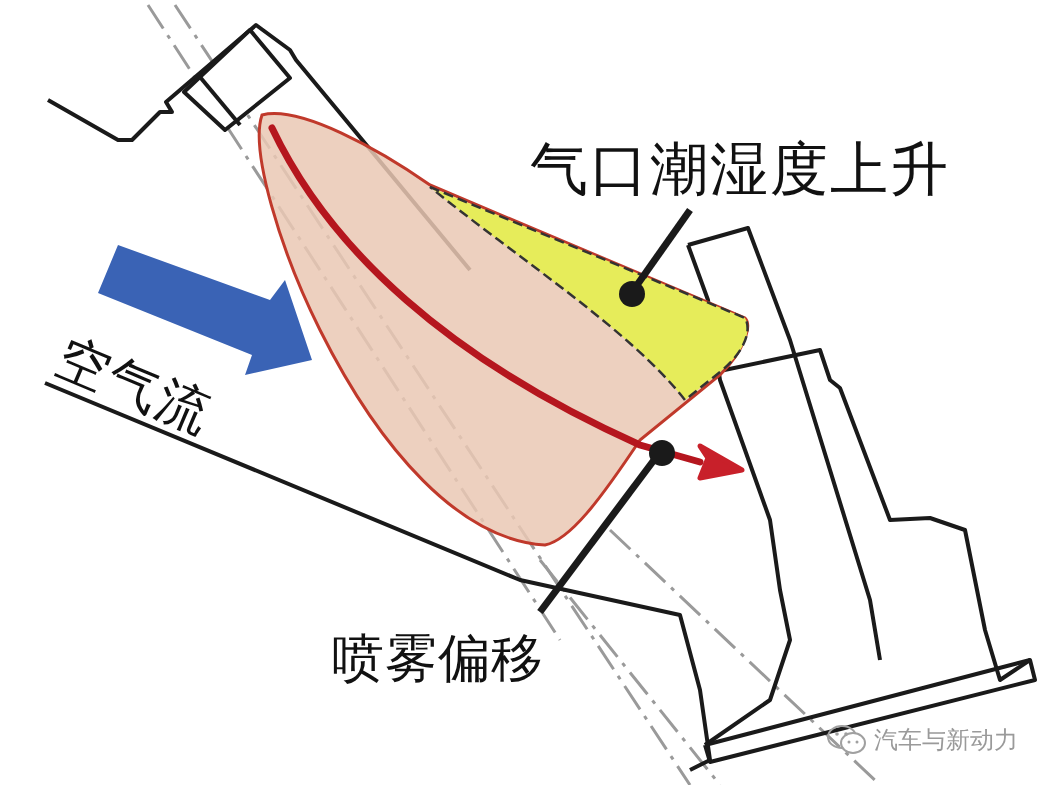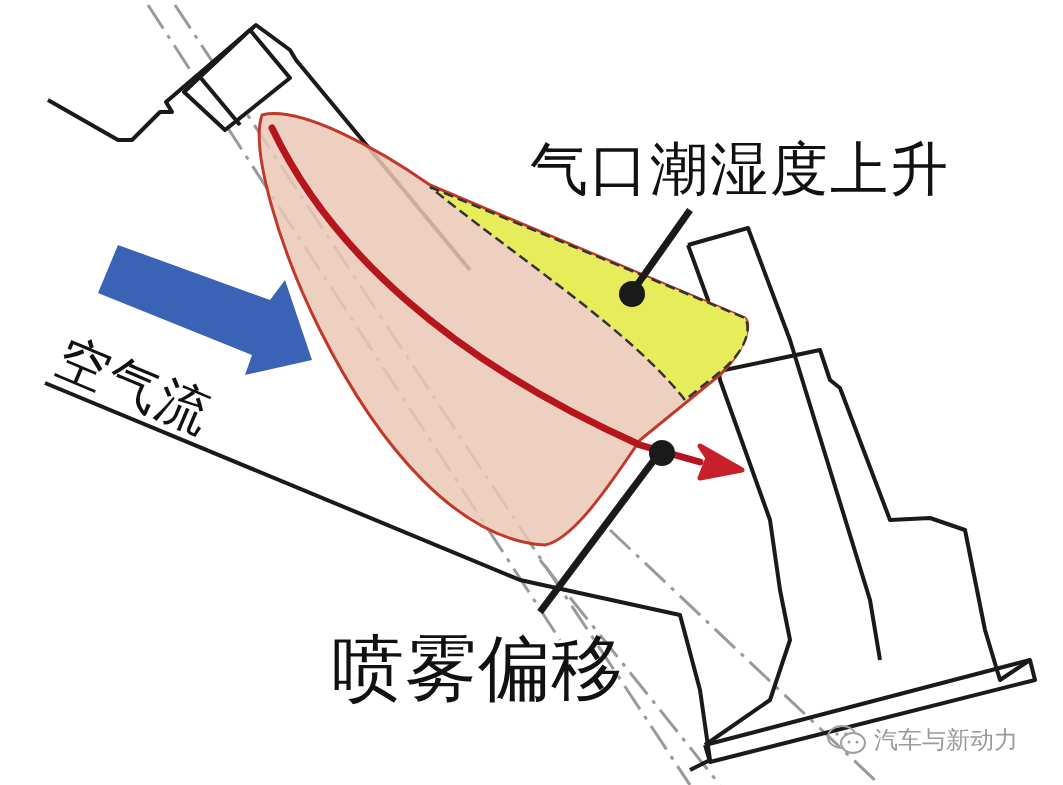--- a/index.html
+++ b/index.html
@@ -1,21 +1,21 @@
 <!DOCTYPE html>
 <html><head>
 <meta charset="utf-8">
 <style>
   html, body { margin: 0; padding: 0; background: #ffffff; }
   body { width: 1063px; height: 785px; overflow: hidden; position: relative;
          font-family: "DejaVu Serif", "Liberation Serif", serif; }
   #canvas { position: absolute; left: 0; top: 0; width: 1063px; height: 785px; }
   .label { position: absolute; color: #111; white-space: nowrap; line-height: 1; }
   #label-humidity { left: 490px; top: 140px; font-size: 58px; letter-spacing: 2px; margin-left: 40px; }
-  #label-spray { left: 332px; top: 632px; font-size: 72px; letter-spacing: 1px; }
+  #label-spray { left: 332px; top: 632px; font-size: 52px; letter-spacing: 1px; }
   #label-air { left: 70px; top: 330px; font-size: 52px; transform: rotate(23deg); transform-origin: left top; letter-spacing: 2px; }
   #watermark { position: absolute; left: 826px; top: 724px; display: flex; align-items: center; gap: 6px;
                color: #9a9a9a; font-family: "DejaVu Sans", "Liberation Sans", sans-serif; font-size: 24px; }
   #watermark svg { width: 42px; height: 32px; }
 </style>
 </head>
 <body>
 
 <svg id="canvas" viewBox="0 0 1063 785" xmlns="http://www.w3.org/2000/svg">
 

